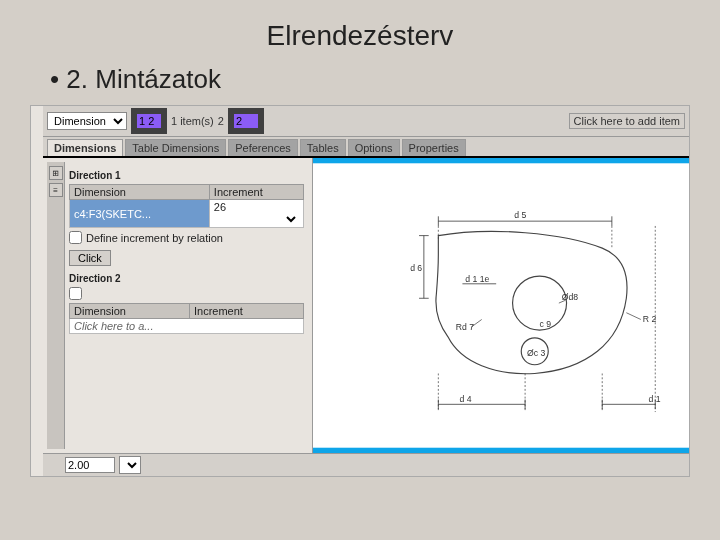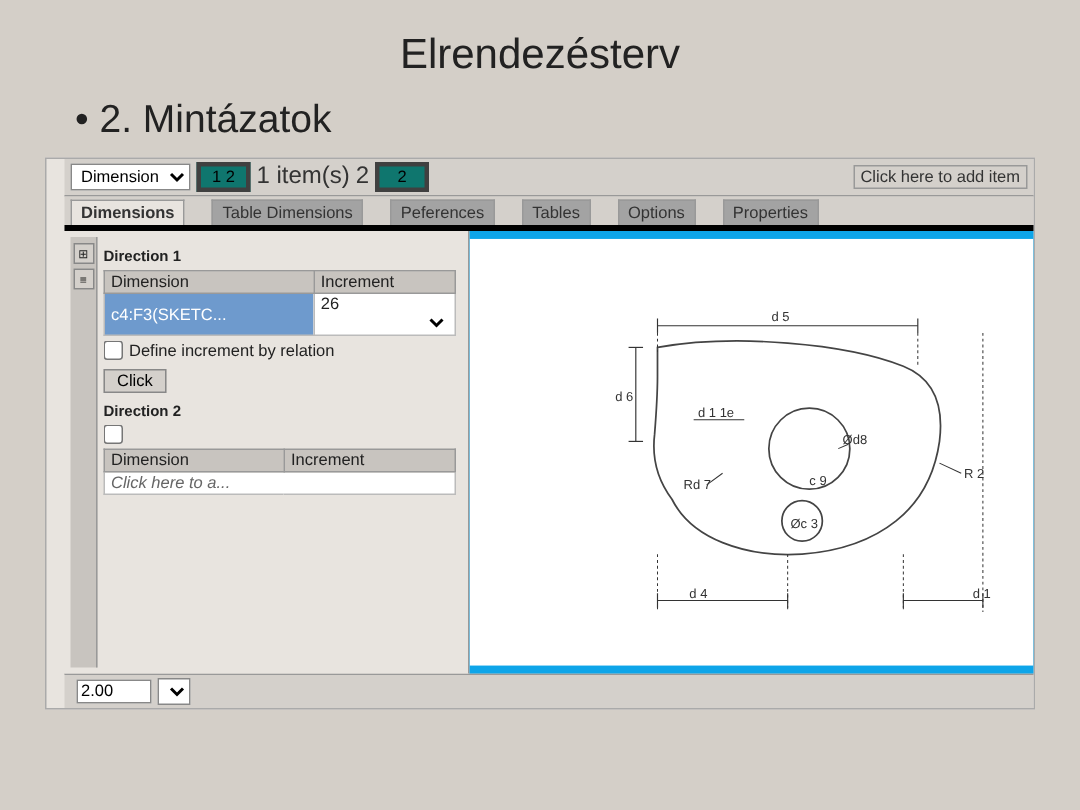--- a/index.html
+++ b/index.html
@@ -49,45 +49,44 @@
     }
     .toolbar-select {
       font-size: 11px;
       background: white;
       border: 1px solid #888;
       padding: 1px 2px;
       width: 80px;
     }
     .toolbar-input {
       font-size: 11px;
-      background: #0f766e;
-      border: 3px solid #404040;
+      background: #8b5cf6;
+      border: 6px solid #404040;
       padding: 1px 2px;
       width: 36px;
-      text-align: center;
     }
     .toolbar-label {
-      font-size: 16px;
+      font-size: 11px;
       color: #333;
     }
     .toolbar-clickhere {
       font-size: 11px;
       color: #333;
       margin-left: auto;
       background: #d4d0cb;
       border: 1px solid #999;
       padding: 1px 4px;
       cursor: pointer;
     }
     .tabs-row {
       display: flex;
       background: #d4d0cb;
-      border-bottom: 4px solid #000000;
+      border-bottom: 2px solid #000000;
       padding: 2px 4px 0 4px;
-      gap: 18px;
+      gap: 2px;
     }
     .tab {
       font-size: 11px;
       padding: 2px 6px;
       border: 1px solid #999;
       border-bottom: none;
       background: #a3a3a3;
       cursor: pointer;
       color: #333;
     }
@@ -189,20 +188,21 @@
       padding: 2px 4px;
       gap: 4px;
       font-size: 11px;
     }
     .bottom-input {
       font-size: 11px;
       background: white;
       border: 1px solid #888;
       padding: 1px 2px;
       width: 50px;
+      margin-left: 14px;
     }
     .bottom-select {
       font-size: 11px;
       background: white;
       border: 1px solid #888;
       padding: 1px 2px;
       width: 22px;
     }
   </style>
 </head>

